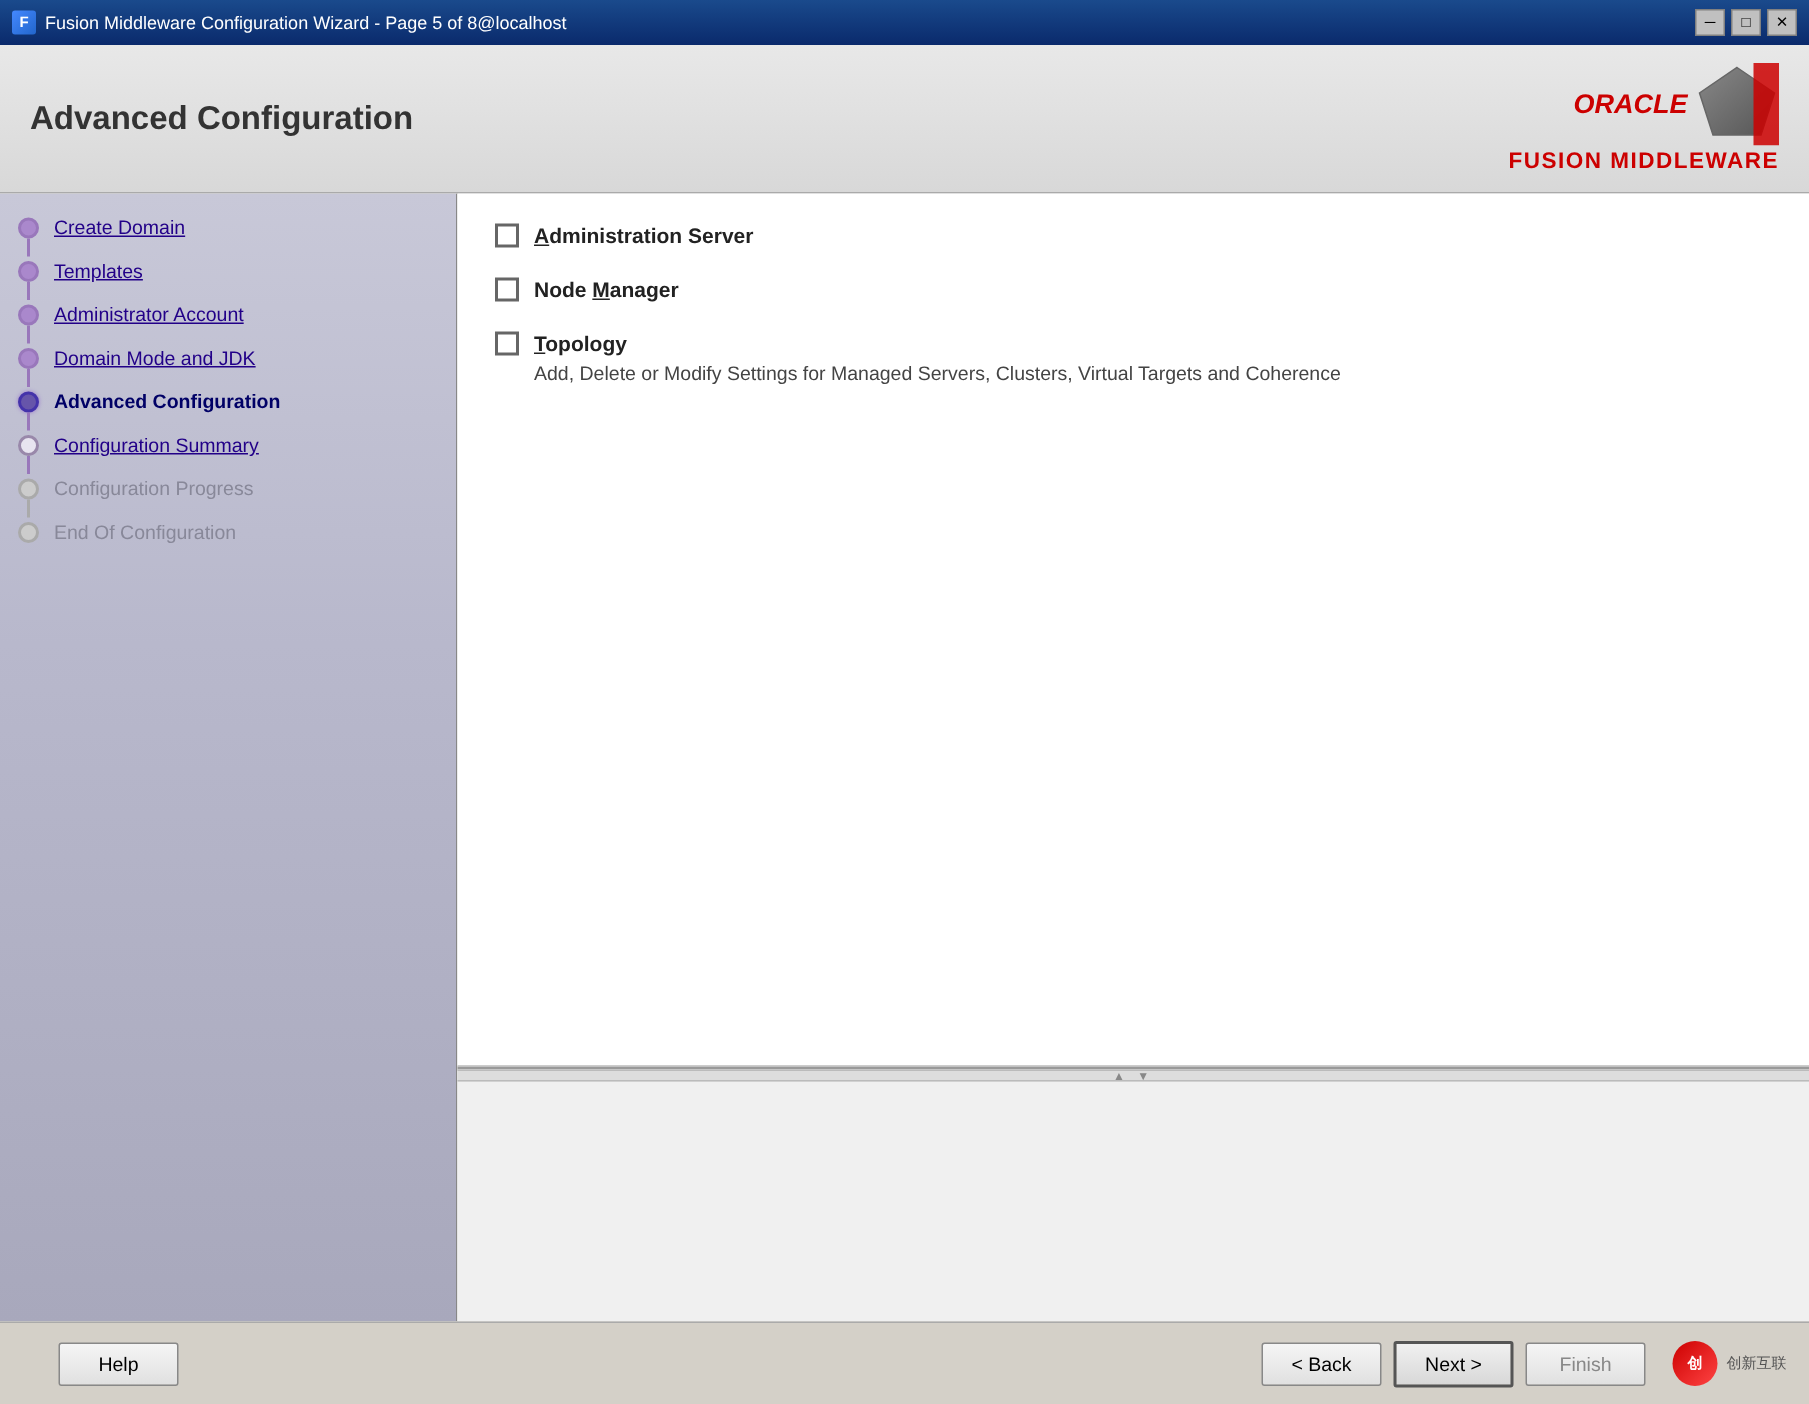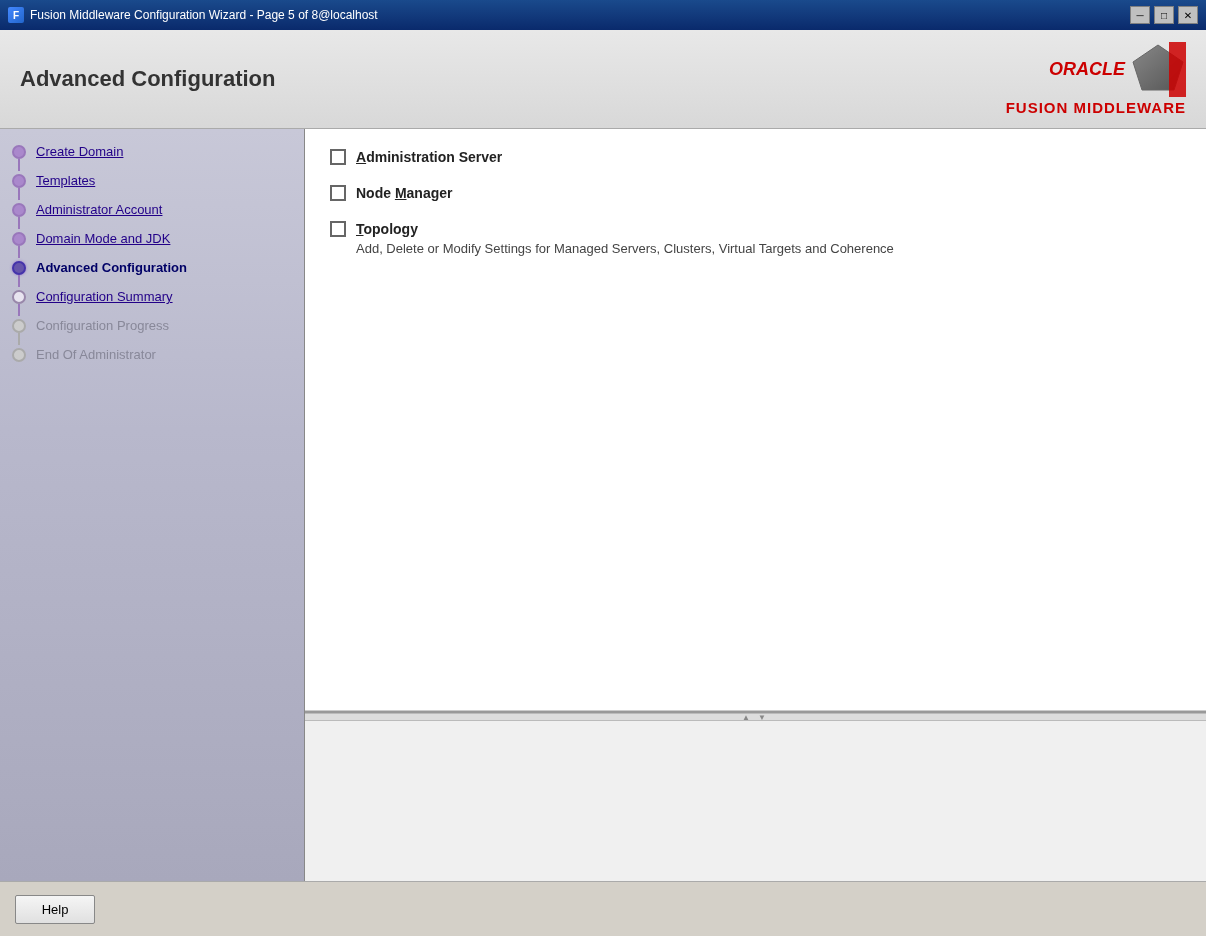--- a/index.html
+++ b/index.html
@@ -253,20 +253,21 @@
       padding: 8px 15px;
       display: flex;
       align-items: center;
       justify-content: space-between;
       height: 55px;
     }
 
     .footer-left {
       display: flex;
       align-items: flex-start;
+      margin-left: 24px;
     }
 
     .footer-right {
       display: flex;
       align-items: center;
       gap: 8px;
     }
 
     .btn {
       padding: 6px 18px;
@@ -459,21 +460,21 @@
       <div style="display:flex; align-items:stretch; gap:8px; height:14px;">
         <div style="width:18px; display:flex; justify-content:center;">
             <div class="v-line" style="background:#aaa;"></div>
           </div>
       </div>
 
       <div class="sidebar-entry">
         <div class="sidebar-line-container">
           <div class="sidebar-dot" style="background:#ccc; border-color:#aaa;"></div>
         </div>
-        <span class="sidebar-label disabled">End Of Administrator</span>
+        <span class="sidebar-label disabled">End Of Configuration</span>
       </div>
 
     </div>
 
     <div class="main-content">
 
       <div class="options-area">
 
         <div class="option-item">
           <div class="option-header">
@@ -511,15 +512,24 @@
         </div>
       </div>
 
     </div>
   </div>
 
   <div class="footer-buttons">
     <div class="footer-left">
       <button class="btn">Help</button>
     </div>
+    <div class="footer-right">
+      <button class="btn">&lt; Back</button>
+      <button class="btn btn-next">Next &gt;</button>
+      <button class="btn btn-finish">Finish</button>
+      <div class="watermark">
+        <div class="watermark-logo">创</div>
+        <span class="watermark-text">创新互联</span>
+      </div>
+    </div>
   </div>
 
 </div>
 
 </body></html>

